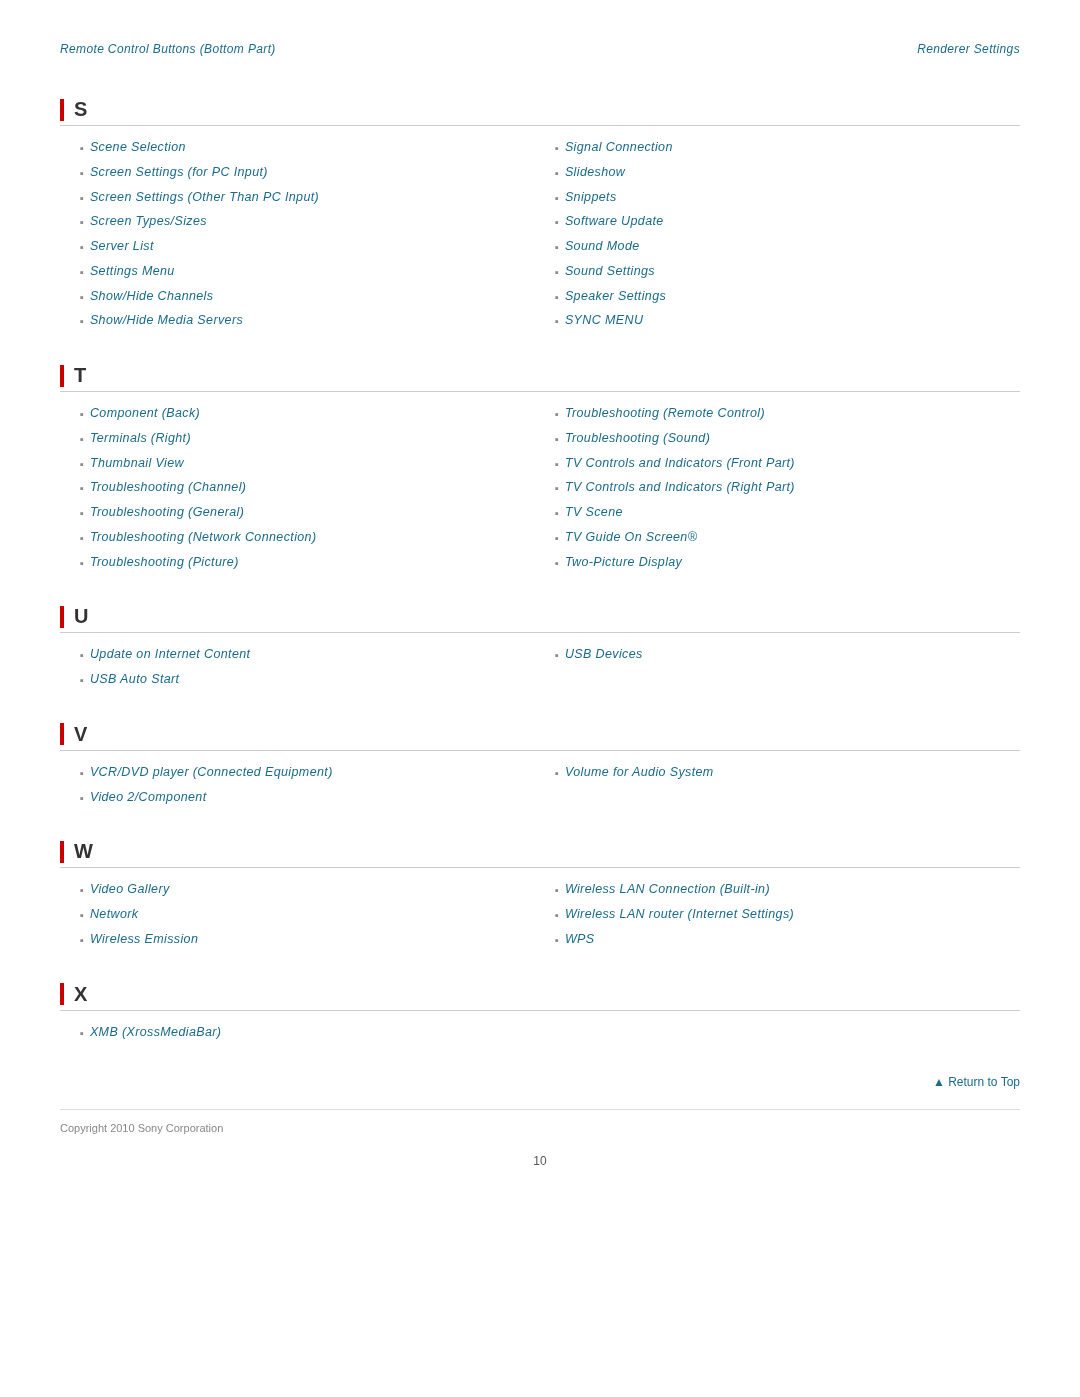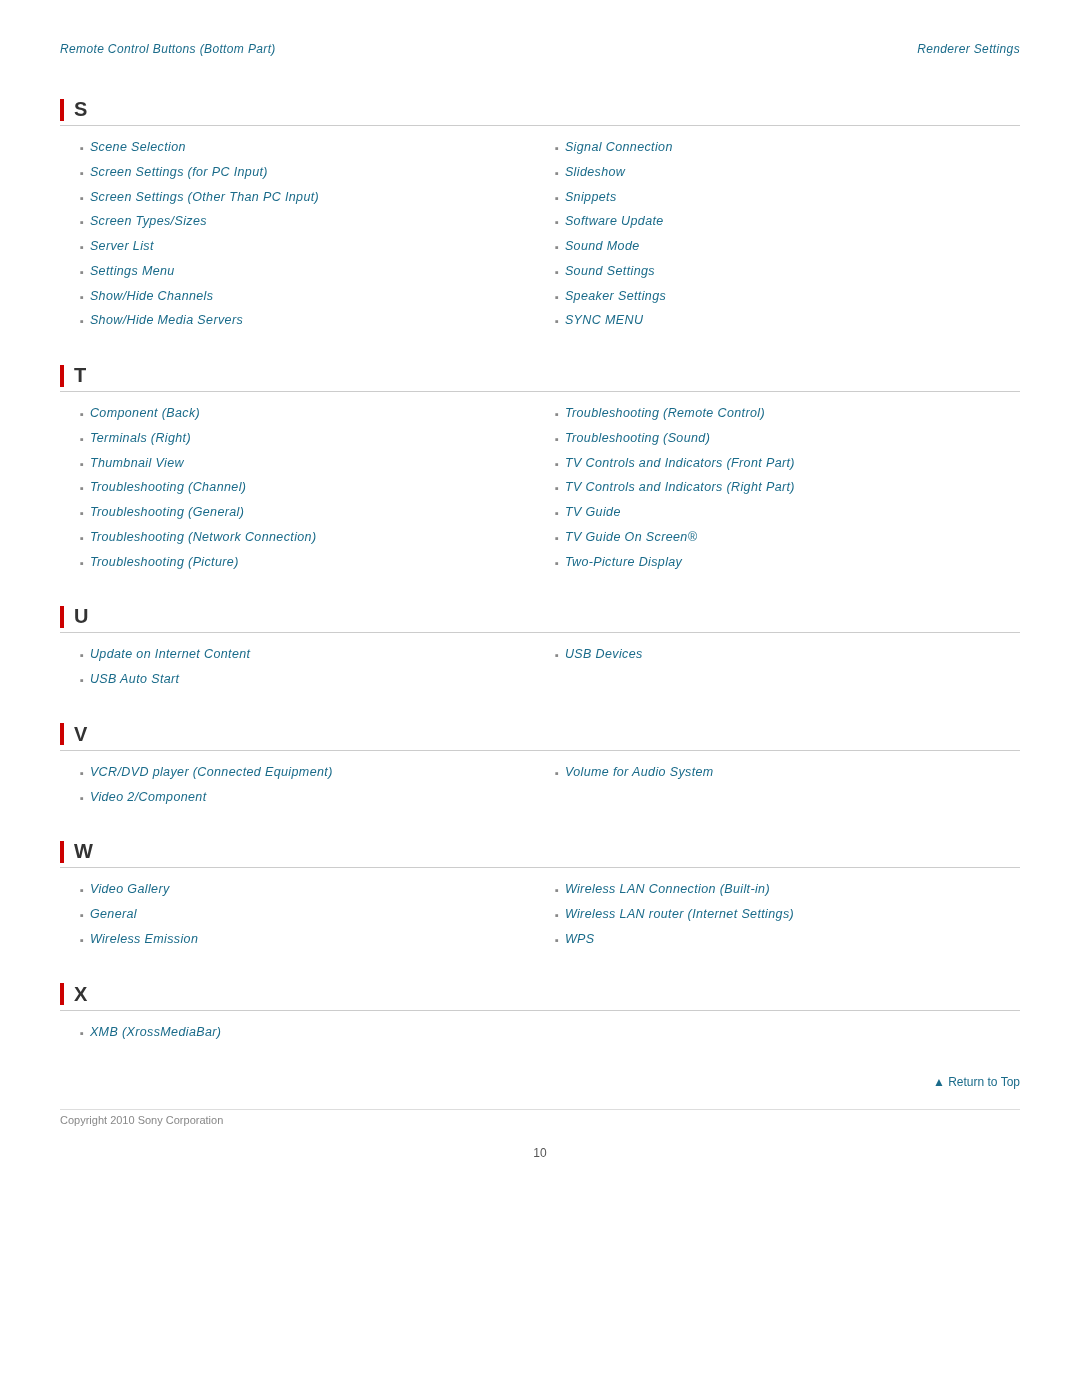--- a/index.html
+++ b/index.html
@@ -105,21 +105,21 @@
       text-decoration: none;
       font-size: 12px;
     }
 
     .return-to-top a::before {
       content: "▲ ";
     }
 
     .footer {
       border-top: 1px solid #ddd;
-      padding-top: 4px;
+      padding-top: 12px;
       margin-top: 8px;
       font-size: 11px;
       color: #888;
     }
 
     .page-number {
       text-align: center;
       font-size: 12px;
       color: #555;
       margin-top: 20px;
@@ -258,21 +258,21 @@
           <div class="index-item">
             <span class="bullet">▪</span>
             <a class="index-link" href="#">TV Controls and Indicators (Front Part)</a>
           </div>
           <div class="index-item">
             <span class="bullet">▪</span>
             <a class="index-link" href="#">TV Controls and Indicators (Right Part)</a>
           </div>
           <div class="index-item">
             <span class="bullet">▪</span>
-            <a class="index-link" href="#">TV Guide</a>
+            <a class="index-link" href="#">TV Scene</a>
           </div>
           <div class="index-item">
             <span class="bullet">▪</span>
             <a class="index-link" href="#">TV Guide On Screen®</a>
           </div>
           <div class="index-item">
             <span class="bullet">▪</span>
             <a class="index-link" href="#">Two-Picture Display</a>
           </div>
         </div>
@@ -332,21 +332,21 @@
         <span class="section-letter">W</span>
       </div>
       <div class="section-content">
         <div class="col">
           <div class="index-item">
             <span class="bullet">▪</span>
             <a class="index-link" href="#">Video Gallery</a>
           </div>
           <div class="index-item">
             <span class="bullet">▪</span>
-            <a class="index-link" href="#">General</a>
+            <a class="index-link" href="#">Network</a>
           </div>
           <div class="index-item">
             <span class="bullet">▪</span>
             <a class="index-link" href="#">Wireless Emission</a>
           </div>
         </div>
         <div class="col">
           <div class="index-item">
             <span class="bullet">▪</span>
             <a class="index-link" href="#">Wireless LAN Connection (Built-in)</a>

